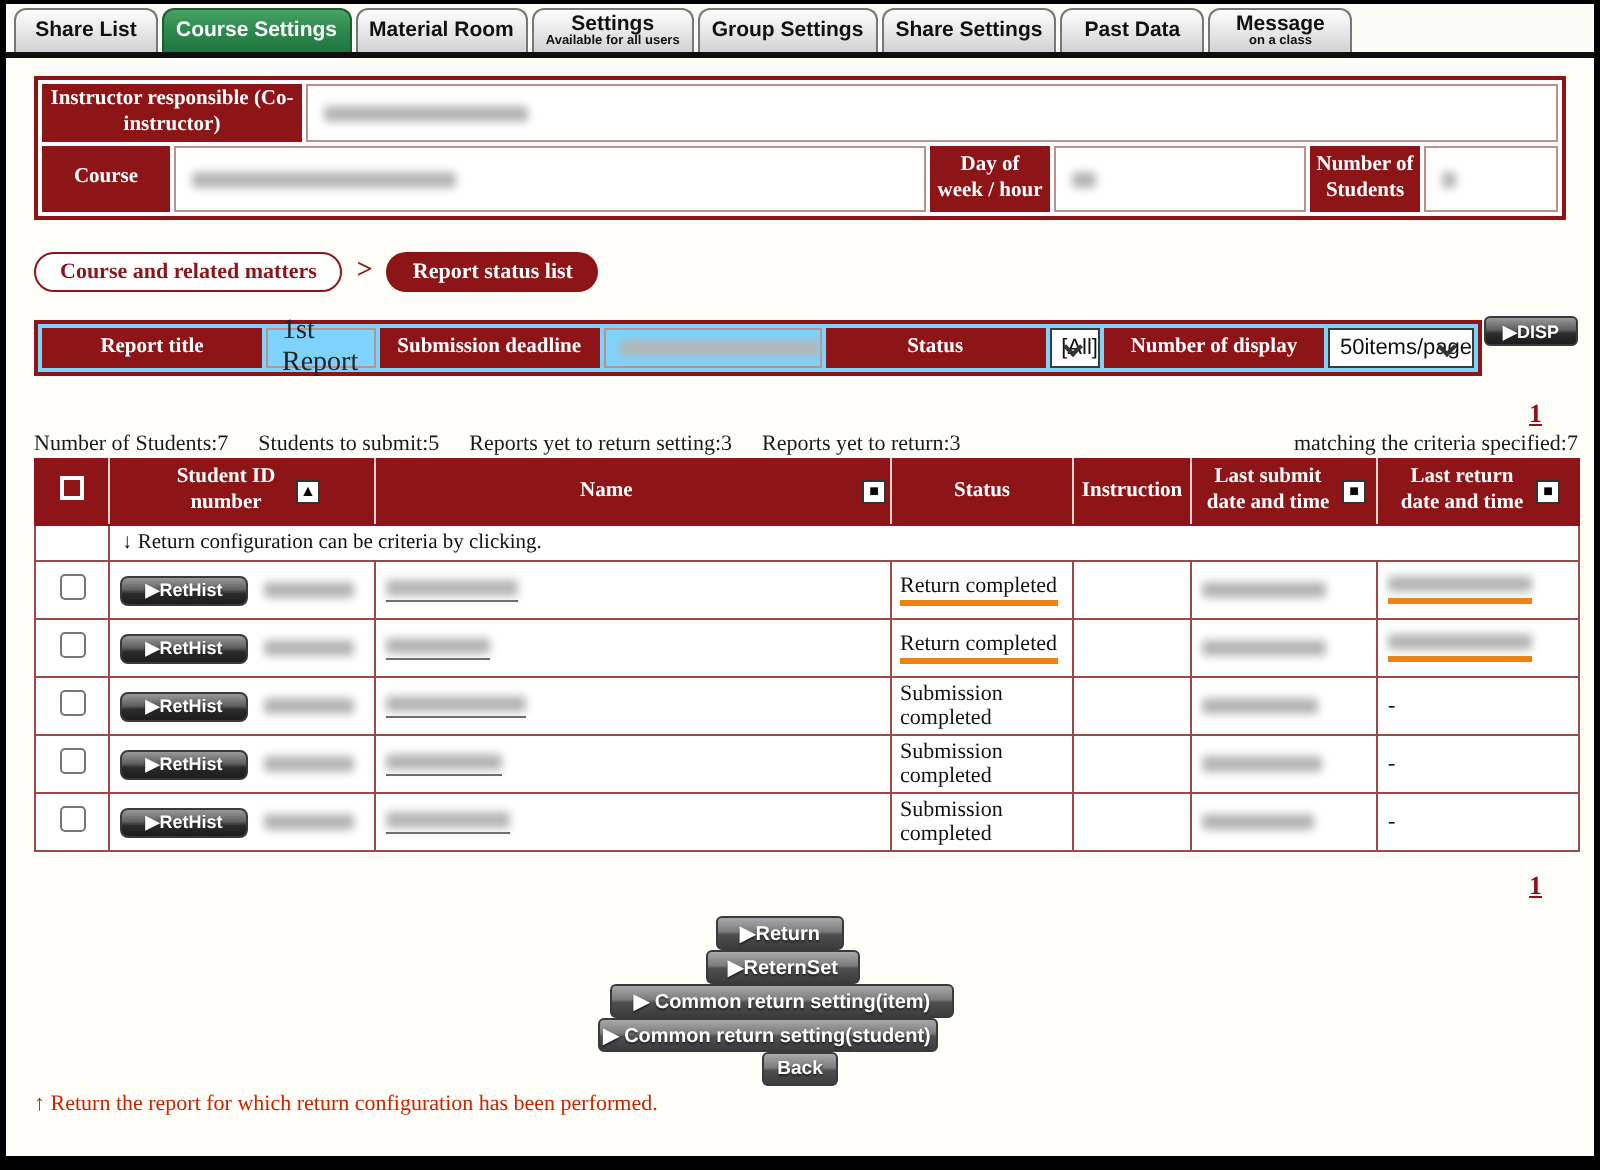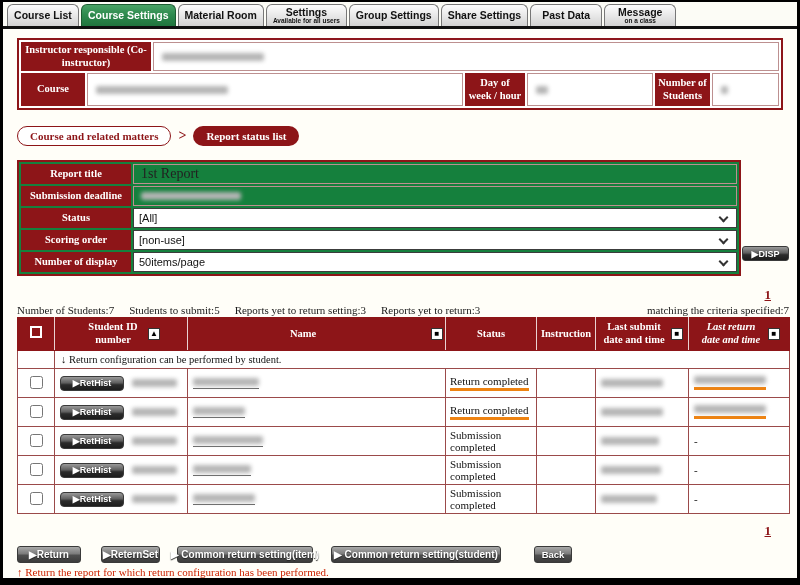--- a/index.html
+++ b/index.html
@@ -56,21 +56,21 @@
     font-weight:bold; font-size:11px; padding:3px 12px; cursor:pointer;
   }
   .crumb-sep { color:#8d1518; font-weight:bold; font-size:14px; }
   .crumb-current {
     background:#8d1518; border-radius:11px; color:#fff;
     font-weight:bold; font-size:11px; padding:4px 13px;
   }
 
   
   .filter-wrap { position:relative; margin-top:14px; width:772px; }
-  .filter-table { width:724px; border:2px solid #8d1518; background:#15803d; padding:2px; display:flex; flex-direction:column; gap:2px; }
+  .filter-table { width:724px; border:2px solid #8d1518; background:#7dd3fc; padding:2px; display:flex; flex-direction:row; gap:2px; }
   .filter-row { display:flex; gap:2px; height:20px; }
   .filter-row .lblcell { width:110px; font-size:10.5px; }
   .filter-val { flex:1; border:1px solid #bd9090; display:flex; align-items:center; padding-left:7px; font-size:14px; color:#222; }
   .filter-val-plain { flex:1; display:flex; align-items:center; }
   .select-box {
     width:100%; height:20px; border:1px solid #3c3c3c; background:#fff;
     display:flex; align-items:center; padding-left:5px; cursor:pointer;
     font-family:"Liberation Sans", sans-serif; font-size:11px; color:#111; position:relative;
   }
   .chevron {
@@ -119,37 +119,37 @@
   .hdr-checkbox { display:inline-block; width:12px; height:12px; border:2px solid #fff; cursor:pointer; }
   td.c { text-align:center; }
   td .cellpad { padding-left:5px; display:flex; align-items:center; }
   input[type=checkbox] { width:13px; height:13px; cursor:pointer; }
   .status-txt { display:inline-block; margin-left:4px; }
   .status-txt.returned { border-bottom:3px solid #ee8312; padding-bottom:1px; }
   .ret-underline { display:inline-block; border-bottom:3px solid #ee8312; padding-bottom:3px; line-height:0; }
   .dash { padding-left:5px; }
 
   
-  .actions { display:flex; align-items:center; margin-top:7px; }
+  .actions { display:flex; align-items:center; margin-top:7px;flex-direction:column; }
   .btn-return { width:64px; margin-right:20px; }
-  .btn-reternset { width:59px; margin-right:17px; }
-  .btn-common-item { width:136px; margin-right:18px; }
+  .btn-reternset { width:77px; margin-right:17px; }
+  .btn-common-item { width:172px; margin-right:18px; }
   .btn-common-student { width:170px; margin-right:33px; }
   .btn-back { width:38px; font-size:9.5px; }
 
   .footnote { color:#cc2200; font-size:11px; margin-top:3px; }
 </style>
 </head>
 <body>
 
 <div class="page">
 
   <div class="tabbar">
     <div class="tab">
-        <span>Course List</span>
+        <span>Share List</span>
       </div>
     <div class="tab active">
         <span>Course Settings</span>
       </div>
     <div class="tab">
         <span>Material Room</span>
       </div>
     <div class="tab">
       <span>Settings</span>
       <span class="sub">Available for all users</span>
@@ -210,29 +210,20 @@
           <div class="lblcell">Submission deadline</div>
           <div class="filter-val">
               <span class="blur" style="width:100px;"></span>
             </div>
         </div>
         <div class="filter-row">
           <div class="lblcell">Status</div>
           <div class="filter-val-plain">
             <div class="select-box">
               <span>[All]</span>
-              <span class="chevron"></span>
-            </div>
-          </div>
-        </div>
-        <div class="filter-row">
-          <div class="lblcell">Scoring order</div>
-          <div class="filter-val-plain">
-            <div class="select-box">
-              <span>[non-use]</span>
               <span class="chevron"></span>
             </div>
           </div>
         </div>
         <div class="filter-row">
           <div class="lblcell">Number of display</div>
           <div class="filter-val-plain">
             <div class="select-box">
               <span>50items/page</span>
               <span class="chevron"></span>
@@ -281,28 +272,28 @@
         <th>Status</th>
         <th>Instruction</th>
         <th>
           <div class="th-flex">
                 <span style="width:66px;">Last submit date and time</span>
                 <span class="sorticon">■</span>
               </div>
         </th>
         <th>
           <div class="th-flex">
-                <span style="width:66px;font-style:italic;">Last return date and time</span>
+                <span style="width:66px;">Last return date and time</span>
                 <span class="sorticon">■</span>
               </div>
         </th>
       </tr>
       <tr class="note-row">
         <td></td>
-        <td colspan="6">↓ Return configuration can be performed by student.</td>
+        <td colspan="6">↓ Return configuration can be criteria by clicking.</td>
       </tr>
 
       <tr>
         <td class="c"><input type="checkbox" style=""></td>
         <td>
               <span class="cellpad">
                 <button class="gbtn rethist-btn">▶RetHist</button>
                 <span class="blur" style="width:45px;margin-left:8px;"></span>
               </span>
             </td>

